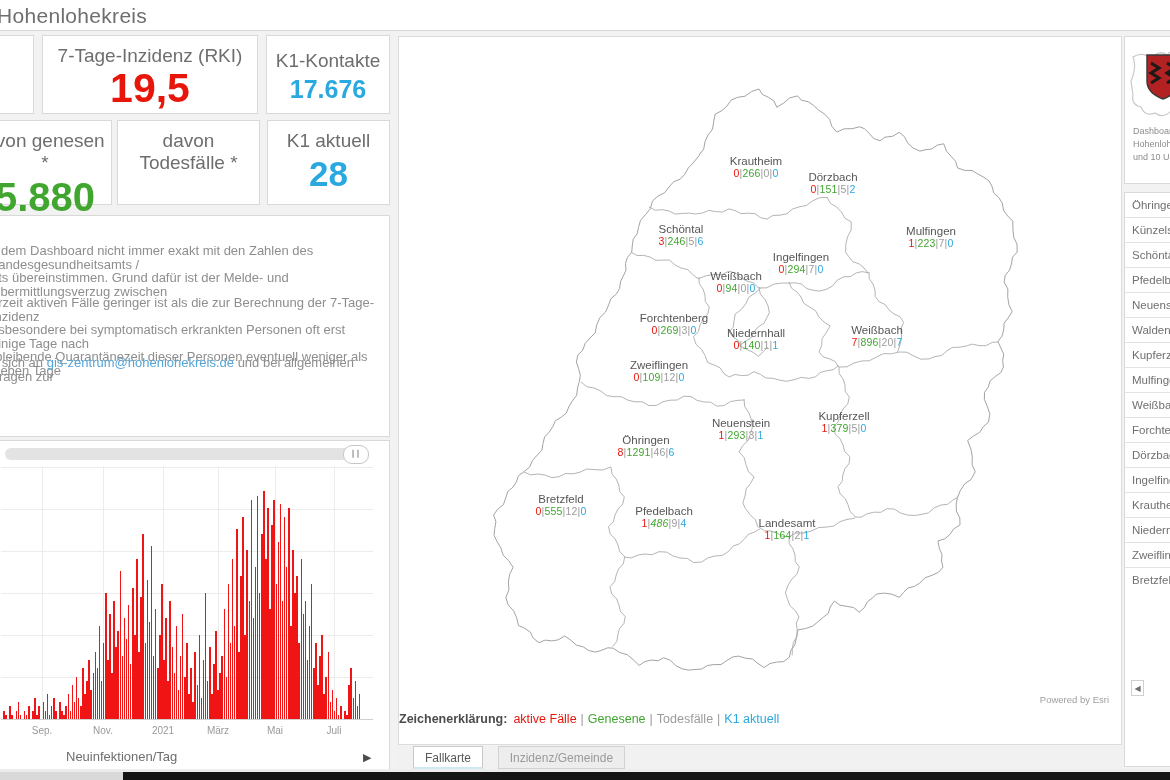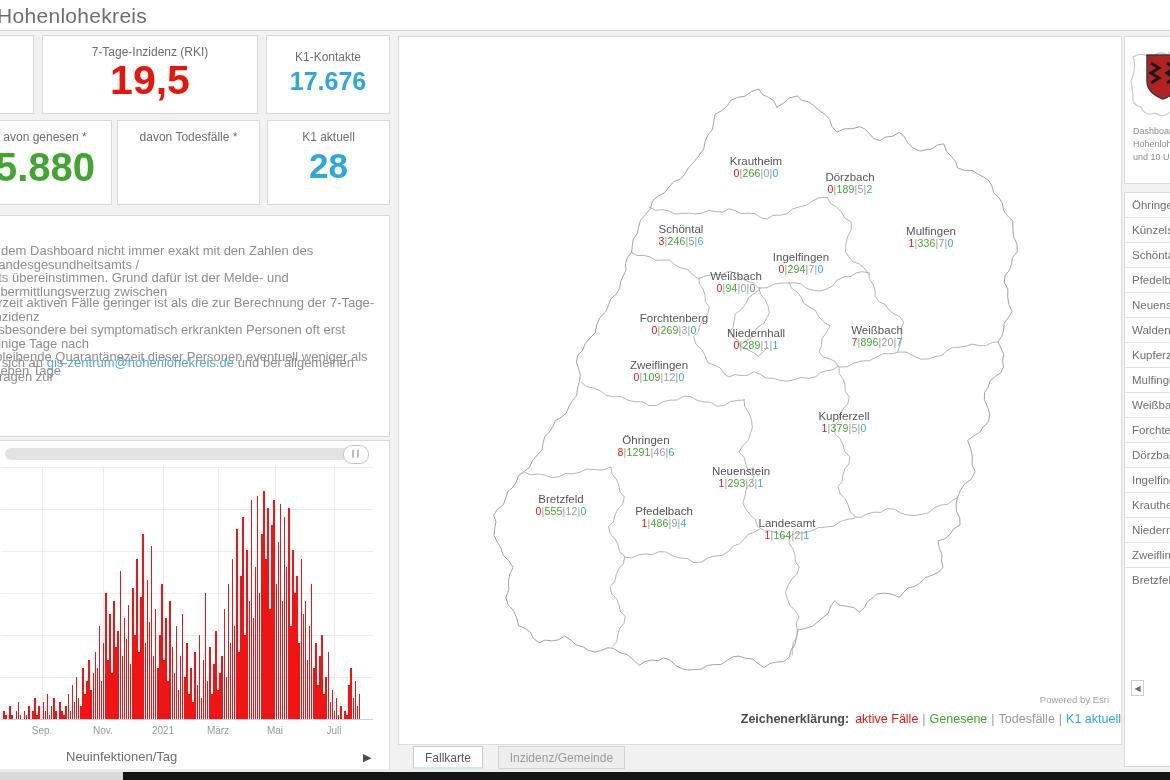--- a/index.html
+++ b/index.html
@@ -5,21 +5,21 @@
   html,body{margin:0;padding:0;}
   body{width:1170px;height:780px;overflow:hidden;position:relative;background:#f2f2f2;
        font-family:"Liberation Sans",sans-serif;-webkit-font-smoothing:antialiased;}
   .abs{position:absolute;}
   
   #header{left:0;top:0;width:1170px;height:31px;background:#ffffff;}
   #page-title{left:-3px;top:4px;font-size:21px;color:#6e6e6e;letter-spacing:.3px;}
   #header-divider{left:0;top:30px;width:1170px;height:1px;background:#d8d8d8;}
   
   .card{position:absolute;background:#fff;border:1px solid #d9d9d9;box-sizing:border-box;}
-  .stat-label{margin-top:9px;text-align:center;font-size:12px;color:#6e6e6e;}
+  .stat-label{margin-top:9px;text-align:center;font-size:19px;color:#6e6e6e;}
   .stat-value{text-align:center;font-weight:700;line-height:1.05;}
   
   #info-panel{left:-12px;top:215px;width:402px;height:222px;}
   #info-panel .txt{font-size:13px;line-height:13.5px;color:#8e8e8e;}
   #info-panel .para{position:absolute;left:2px;right:10px;}
   a.mail{color:#55a5d6;text-decoration:none;}
   
   #chart-card{left:-10px;top:440px;width:400px;height:332px;}
   #chart-slider-track{left:14px;top:7px;width:360px;height:12px;background:#e3e3e3;border-radius:6px;}
   #chart-slider-handle{left:352px;top:4px;width:24px;height:17px;background:#fff;border:1px solid #c6c6c6;
@@ -33,21 +33,21 @@
   #chart-footer-label{left:75px;top:303px;height:26px;line-height:26px;font-size:13px;color:#6e6e6e;}
   #chart-next-arrow{left:372px;top:303px;height:26px;line-height:26px;font-size:11px;color:#4c4c4c;cursor:pointer;}
   
   #map-panel{left:398px;top:36px;width:724px;height:709px;background:#fff;border:1px solid #dcdcdc;box-sizing:border-box;}
   .map-label{position:absolute;transform:translate(-50%,-50%);text-align:center;white-space:nowrap;cursor:pointer;}
   .map-label .nm{font-size:11.5px;color:#565656;}
   .map-label .vals{font-size:10.5px;letter-spacing:.2px;}
   .map-label .sep{color:#9a9a9a;}
   #attribution{left:8px;top:657px;font-size:9.5px;color:#9e9e9e;}
   #powered-esri{right:12px;top:657px;font-size:9.5px;color:#9e9e9e;}
-  #map-legend{left:0;top:675px;width:722px;text-align:right;font-size:12.5px;}
+  #map-legend{left:0;top:675px;width:722px;text-align:left;font-size:12.5px;}
   #map-legend .lg-label{font-weight:700;color:#4c4c4c;margin-right:6px;}
   #map-legend .lg-sep{color:#9a9a9a;margin:0 4px;}
   
   #tab-bar{left:398px;top:746px;width:724px;height:24px;background:#f1f1f1;}
   .tab{position:absolute;top:0;height:23px;line-height:23px;padding:0 11px;font-size:12px;box-sizing:border-box;cursor:pointer;}
   .tab.active{background:#fff;border:1px solid #c9c9c9;border-bottom:2px solid #cfe9f3;color:#595959;}
   .tab.inactive{background:#ededed;border:1px solid #d2d2d2;color:#9a9a9a;}
   
   #sidebar-info-card{left:1124px;top:36px;width:120px;height:148px;}
   #sidebar-info-text{position:absolute;left:8px;top:88px;font-size:9px;line-height:13px;color:#8c8c8c;white-space:nowrap;}
@@ -330,75 +330,75 @@
       <path d="M225,520L232.3,520.9L239.0,518.0L246.0,517.0L253.2,517.7L260.0,514.7L267.5,515.1L274.0,519.0L281.0,521.0L288.4,521.5L294.8,525.6L302.6,525.0L309.0,520.9L316.0,519.0L323.4,518.4L329.8,514.2L333.7,509.3L340.2,506.9L345.0,502.5L349.2,497.4L355.7,495.0L361.3,491.6" fill="none" stroke="#ababab" stroke-width="0.9"></path>
       <path d="M360,490L365.4,493.8L372.0,494.0L378.0,496.0L383.4,499.7L390.1,499.7L397.0,496.1L405.0,496.0L412.5,494.0L419.6,490.5L427.2,490.1L434.7,489.1L441.0,484.7L448.0,482.4L455.5,481.4" fill="none" stroke="#ababab" stroke-width="0.9"></path>
       <path d="M390,500L390.2,506.6L394.0,512.0L396.0,518.0L396.3,524.6L400.3,529.9L397.9,537.3L392.5,542.5L388.8,548.8L386.4,555.8L388.3,561.5L390.8,568.5L396.4,573.7L400.0,580.0L397.3,586.0L398.2,592.8L398.0,599.4L394.4,605.3L393.3,611.7L393.2,618.3" fill="none" stroke="#ababab" stroke-width="0.9"></path>
       <path d="M455,480L462.0,480.2L468.2,476.8L474.8,475.2L481.8,475.3L487.9,471.7L495.3,472.1L501.5,476.0L508.3,478.0L515.5,478.5L522.0,477.5L529.3,475.9L535.2,470.9L542.0,468.0L548.5,467.4L553.7,463.2L559.3,460.0" fill="none" stroke="#ababab" stroke-width="0.9"></path>
     </svg>
   <div id="map-labels">
       <div class="map-label" style="left: 357px; top: 130px;">
         <div class="nm">Krautheim</div>
         <div class="vals"><span style="color: rgb(232, 21, 11);">0</span><span class="sep">|</span><span style="color: rgb(65, 166, 47);">266</span><span class="sep">|</span><span style="color: rgb(155, 155, 155);">0</span><span class="sep">|</span><span style="color: rgb(42, 169, 224);">0</span></div>
       </div>
-      <div class="map-label" style="left: 434px; top: 146px; margin-left: 17px;">
+      <div class="map-label" style="left: 434px; top: 146px;">
         <div class="nm">Dörzbach</div>
-        <div class="vals"><span style="color: rgb(232, 21, 11);">0</span><span class="sep">|</span><span style="color: rgb(65, 166, 47);">189</span><span class="sep">|</span><span style="color: rgb(155, 155, 155);">5</span><span class="sep">|</span><span style="color: rgb(42, 169, 224);">2</span></div>
+        <div class="vals"><span style="color: rgb(232, 21, 11);">0</span><span class="sep">|</span><span style="color: rgb(65, 166, 47);">151</span><span class="sep">|</span><span style="color: rgb(155, 155, 155);">5</span><span class="sep">|</span><span style="color: rgb(42, 169, 224);">2</span></div>
       </div>
       <div class="map-label" style="left: 282px; top: 198px;">
         <div class="nm">Schöntal</div>
         <div class="vals"><span style="color: rgb(232, 21, 11);">3</span><span class="sep">|</span><span style="color: rgb(65, 166, 47);">246</span><span class="sep">|</span><span style="color: rgb(155, 155, 155);">5</span><span class="sep">|</span><span style="color: rgb(42, 169, 224);">6</span></div>
       </div>
       <div class="map-label" style="left: 532px; top: 200px;">
         <div class="nm">Mulfingen</div>
-        <div class="vals"><span style="color: rgb(232, 21, 11);">1</span><span class="sep">|</span><span style="color: rgb(65, 166, 47);">336</span><span class="sep">|</span><span style="color: rgb(155, 155, 155);">7</span><span class="sep">|</span><span style="color: rgb(42, 169, 224);">0</span></div>
+        <div class="vals"><span style="color: rgb(232, 21, 11);">1</span><span class="sep">|</span><span style="color: rgb(65, 166, 47);">223</span><span class="sep">|</span><span style="color: rgb(155, 155, 155);">7</span><span class="sep">|</span><span style="color: rgb(42, 169, 224);">0</span></div>
       </div>
       <div class="map-label" style="left: 402px; top: 226px;">
         <div class="nm">Ingelfingen</div>
         <div class="vals"><span style="color: rgb(232, 21, 11);">0</span><span class="sep">|</span><span style="color: rgb(65, 166, 47);">294</span><span class="sep">|</span><span style="color: rgb(155, 155, 155);">7</span><span class="sep">|</span><span style="color: rgb(42, 169, 224);">0</span></div>
       </div>
       <div class="map-label" style="left: 337px; top: 245px;">
         <div class="nm">Weißbach</div>
         <div class="vals"><span style="color: rgb(232, 21, 11);">0</span><span class="sep">|</span><span style="color: rgb(65, 166, 47); margin-top: 8px;">94</span><span class="sep">|</span><span style="color: rgb(155, 155, 155);">0</span><span class="sep">|</span><span style="color: rgb(42, 169, 224);">0</span></div>
       </div>
       <div class="map-label" style="left: 275px; top: 287px;">
         <div class="nm">Forchtenberg</div>
         <div class="vals"><span style="color: rgb(232, 21, 11);">0</span><span class="sep">|</span><span style="color: rgb(65, 166, 47);">269</span><span class="sep">|</span><span style="color: rgb(155, 155, 155);">3</span><span class="sep">|</span><span style="color: rgb(42, 169, 224);">0</span></div>
       </div>
       <div class="map-label" style="left: 357px; top: 302px;">
         <div class="nm">Niedernhall</div>
-        <div class="vals"><span style="color: rgb(232, 21, 11);">0</span><span class="sep">|</span><span style="color: rgb(65, 166, 47);">289</span><span class="sep">|</span><span style="color: rgb(155, 155, 155);">1</span><span class="sep">|</span><span style="color: rgb(42, 169, 224);">1</span></div>
+        <div class="vals"><span style="color: rgb(232, 21, 11);">0</span><span class="sep">|</span><span style="color: rgb(65, 166, 47);">140</span><span class="sep">|</span><span style="color: rgb(155, 155, 155);">1</span><span class="sep">|</span><span style="color: rgb(42, 169, 224);">1</span></div>
       </div>
       <div class="map-label" style="left: 478px; top: 299px;">
         <div class="nm">Weißbach</div>
         <div class="vals"><span style="color: rgb(232, 21, 11);">7</span><span class="sep">|</span><span style="color: rgb(65, 166, 47);">896</span><span class="sep">|</span><span style="color: rgb(155, 155, 155);">20</span><span class="sep">|</span><span style="color: rgb(42, 169, 224);">7</span></div>
       </div>
       <div class="map-label" style="left: 260px; top: 334px;">
         <div class="nm">Zweiflingen</div>
         <div class="vals"><span style="color: rgb(232, 21, 11);">0</span><span class="sep">|</span><span style="color: rgb(65, 166, 47);">109</span><span class="sep">|</span><span style="color: rgb(155, 155, 155);">12</span><span class="sep">|</span><span style="color: rgb(42, 169, 224);">0</span></div>
       </div>
-      <div class="map-label" style="left: 342px; top: 392px; margin-top: 48px;">
+      <div class="map-label" style="left: 342px; top: 392px;">
         <div class="nm">Neuenstein</div>
         <div class="vals"><span style="color: rgb(232, 21, 11);">1</span><span class="sep">|</span><span style="color: rgb(65, 166, 47);">293</span><span class="sep">|</span><span style="color: rgb(155, 155, 155);">3</span><span class="sep">|</span><span style="color: rgb(42, 169, 224);">1</span></div>
       </div>
       <div class="map-label" style="left: 445px; top: 385px;">
         <div class="nm">Kupferzell</div>
         <div class="vals"><span style="color: rgb(232, 21, 11);">1</span><span class="sep">|</span><span style="color: rgb(65, 166, 47);">379</span><span class="sep">|</span><span style="color: rgb(155, 155, 155);">5</span><span class="sep">|</span><span style="color: rgb(42, 169, 224);">0</span></div>
       </div>
       <div class="map-label" style="left: 247px; top: 409px;">
         <div class="nm">Öhringen</div>
         <div class="vals"><span style="color: rgb(232, 21, 11);">8</span><span class="sep">|</span><span style="color: rgb(65, 166, 47);">1291</span><span class="sep">|</span><span style="color: rgb(155, 155, 155);">46</span><span class="sep">|</span><span style="color: rgb(42, 169, 224);">6</span></div>
       </div>
       <div class="map-label" style="left: 162px; top: 468px;">
         <div class="nm">Bretzfeld</div>
         <div class="vals"><span style="color: rgb(232, 21, 11);">0</span><span class="sep">|</span><span style="color: rgb(65, 166, 47);">555</span><span class="sep">|</span><span style="color: rgb(155, 155, 155);">12</span><span class="sep">|</span><span style="color: rgb(42, 169, 224);">0</span></div>
       </div>
       <div class="map-label" style="left: 265px; top: 480px;">
         <div class="nm">Pfedelbach</div>
-        <div class="vals"><span style="color: rgb(232, 21, 11);">1</span><span class="sep">|</span><span style="color: rgb(65, 166, 47);">486</span><span class="sep">|</span><span style="color: rgb(155, 155, 155);">9</span><span class="sep">|</span><span style="color: rgb(42, 169, 224);">4</span></div>
+        <div class="vals"><span style="color: rgb(232, 21, 11);">1</span><span class="sep">|</span><span style="color: rgb(65, 166, 47); font-style: italic;">486</span><span class="sep">|</span><span style="color: rgb(155, 155, 155);">9</span><span class="sep">|</span><span style="color: rgb(42, 169, 224);">4</span></div>
       </div>
       <div class="map-label" style="left: 388px; top: 492px;">
         <div class="nm">Landesamt</div>
         <div class="vals"><span style="color: rgb(232, 21, 11);">1</span><span class="sep">|</span><span style="color: rgb(65, 166, 47);">164</span><span class="sep">|</span><span style="color: rgb(155, 155, 155);">2</span><span class="sep">|</span><span style="color: rgb(42, 169, 224);">1</span></div>
       </div>
     </div>
   <div class="abs" id="powered-esri">Powered by Esri</div>
   <div class="abs" id="map-legend">
     <span class="lg-label">Zeichenerklärung:</span><span id="legend-items"><span style="color: rgb(232, 21, 11);">aktive Fälle</span><span class="lg-sep">|</span><span style="color: rgb(65, 166, 47);">Genesene</span><span class="lg-sep">|</span><span style="color: rgb(155, 155, 155);">Todesfälle</span><span class="lg-sep">|</span><span style="color: rgb(42, 169, 224);">K1 aktuell</span></span>
   </div>

